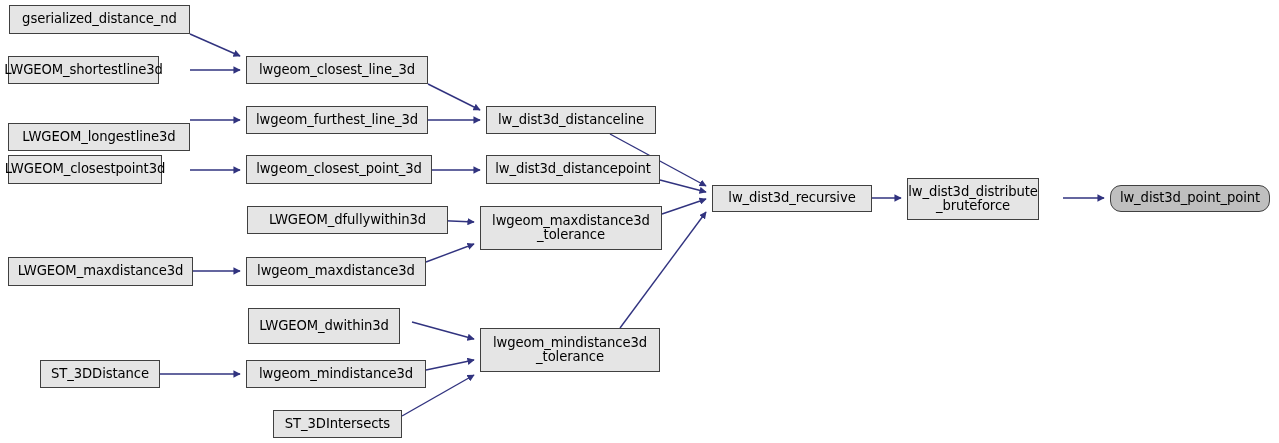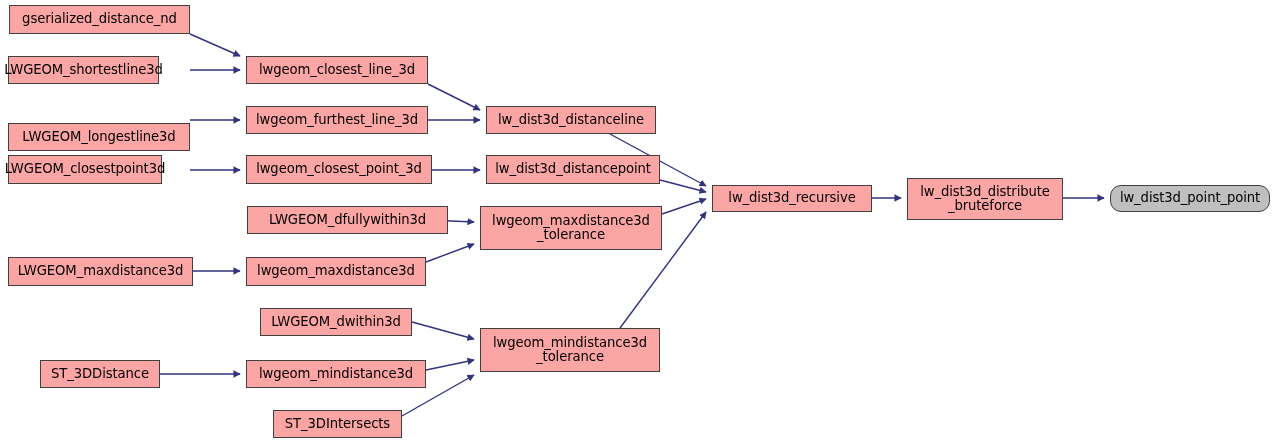--- a/index.html
+++ b/index.html
@@ -15,21 +15,21 @@
   svg#edges{
     position:absolute;
     left:0;top:0;
     width:1279px;height:443px;
     pointer-events:none;
   }
   .node{
     position:absolute;
     box-sizing:border-box;
     border:1px solid #404040;
-    background:#fca5a5;
+    background:#e5e5e5;
     color:#000000;
     display:flex;
     align-items:center;
     justify-content:center;
     text-align:center;
     font-size:13.2px;
     line-height:1.08;
     letter-spacing:-0.1px;
     white-space:pre-line;
     z-index:2;
@@ -78,28 +78,28 @@
       <div class="node" style="left: 8px; top: 56px; width: 151px; height: 28px;"><span>LWGEOM_shortestline3d</span></div>
       <div class="node" style="left: 8px; top: 106px; width: 182px; height: 28px; margin-top: 17px;"><span>LWGEOM_longestline3d</span></div>
       <div class="node" style="left: 8px; top: 155px; width: 154px; height: 29px;"><span>LWGEOM_closestpoint3d</span></div>
       <div class="node" style="left: 8px; top: 257px; width: 185px; height: 29px;"><span>LWGEOM_maxdistance3d</span></div>
       <div class="node" style="left: 40px; top: 360px; width: 120px; height: 28px;"><span>ST_3DDistance</span></div>
       <div class="node" style="left: 246px; top: 56px; width: 182px; height: 28px;"><span>lwgeom_closest_line_3d</span></div>
       <div class="node" style="left: 246px; top: 106px; width: 182px; height: 28px;"><span>lwgeom_furthest_line_3d</span></div>
       <div class="node" style="left: 246px; top: 155px; width: 186px; height: 29px;"><span>lwgeom_closest_point_3d</span></div>
       <div class="node" style="left: 247px; top: 206px; width: 201px; height: 28px;"><span>LWGEOM_dfullywithin3d</span></div>
       <div class="node" style="left: 246px; top: 257px; width: 180px; height: 29px;"><span>lwgeom_maxdistance3d</span></div>
-      <div class="node" style="left: 260px; top: 308px; width: 152px; height: 28px;"><span>LWGEOM_dwithin3d</span></div>
+      <div class="node" style="left: 248px; top: 308px; width: 152px; height: 36px;"><span>LWGEOM_dwithin3d</span></div>
       <div class="node" style="left: 246px; top: 360px; width: 180px; height: 28px;"><span>lwgeom_mindistance3d</span></div>
       <div class="node" style="left: 273px; top: 410px; width: 129px; height: 28px;"><span>ST_3DIntersects</span></div>
       <div class="node" style="left: 486px; top: 106px; width: 170px; height: 28px;"><span>lw_dist3d_distanceline</span></div>
       <div class="node" style="left: 486px; top: 155px; width: 174px; height: 29px;"><span>lw_dist3d_distancepoint</span></div>
       <div class="node" style="left: 480px; top: 206px; width: 182px; height: 44px;"><span>lwgeom_maxdistance3d
 _tolerance</span></div>
       <div class="node" style="left: 480px; top: 328px; width: 180px; height: 44px;"><span>lwgeom_mindistance3d
 _tolerance</span></div>
       <div class="node" style="left: 712px; top: 185px; width: 160px; height: 27px;"><span>lw_dist3d_recursive</span></div>
-      <div class="node" style="left: 907px; top: 178px; width: 156px; height: 42px;"><span>lw_dist3d_distribute
+      <div class="node" style="left: 907px; top: 178px; width: 132px; height: 42px;"><span>lw_dist3d_distribute
 _bruteforce</span></div>
       <div class="node highlight" style="left: 1110px; top: 185px; width: 160px; height: 27px; border-radius: 11px;"><span>lw_dist3d_point_point</span></div>
     </div>
 
 </div>
 
 </body></html>

